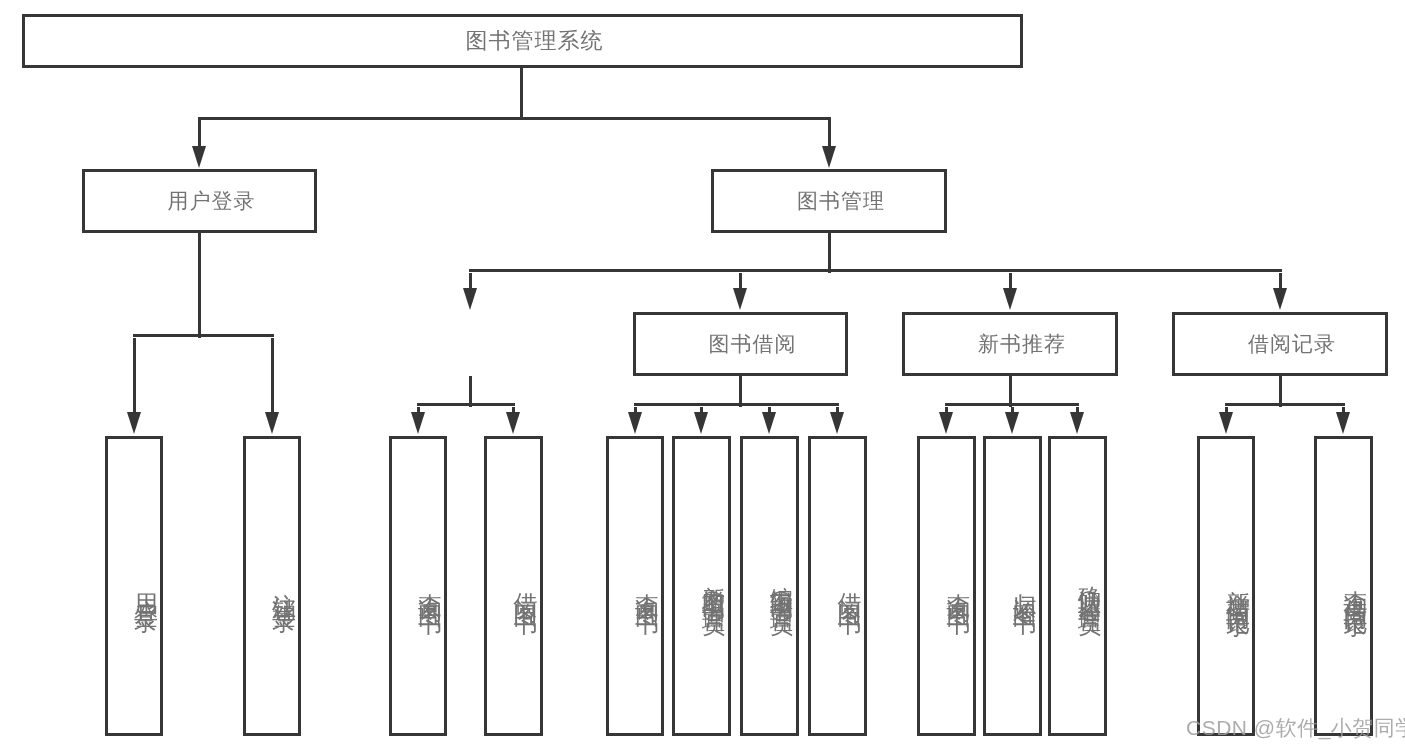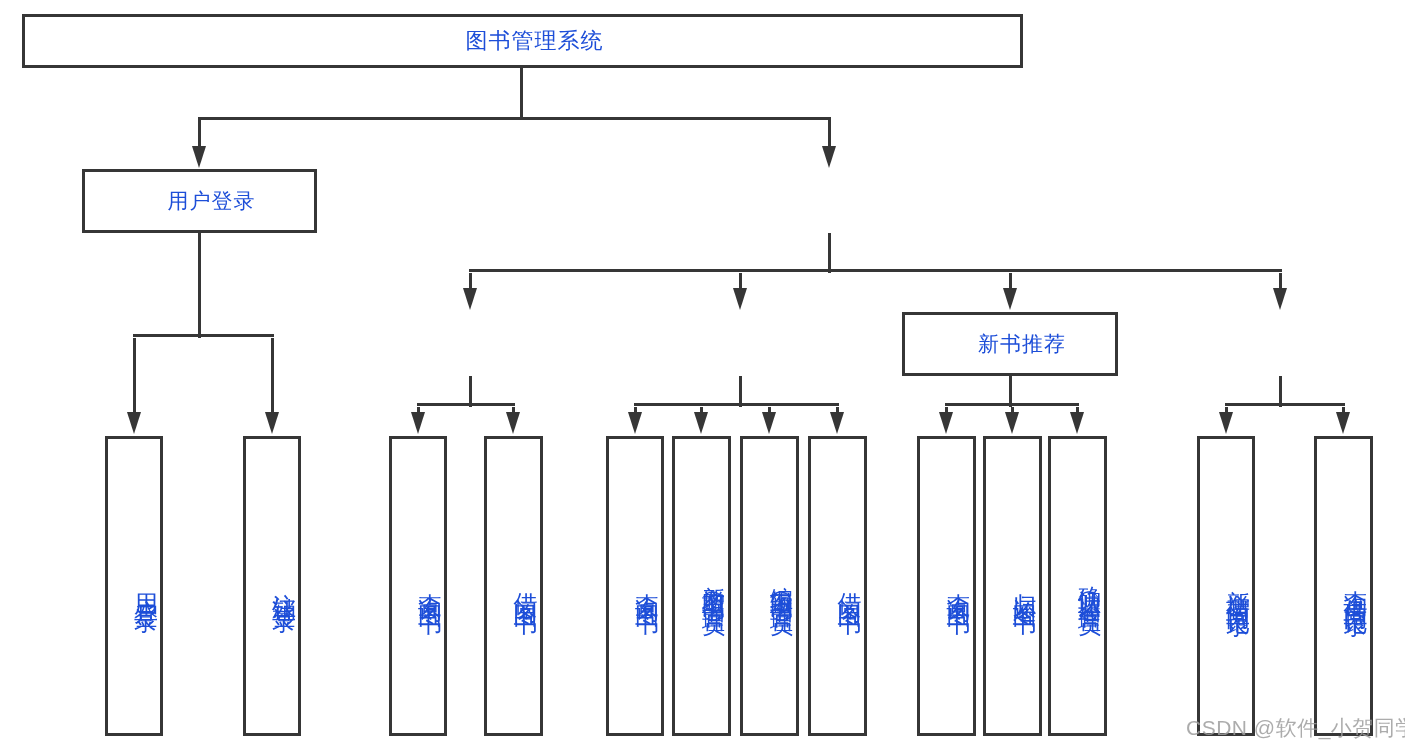--- a/index.html
+++ b/index.html
@@ -14,21 +14,21 @@
     height: 747px;
     background: #ffffff;
     overflow: hidden;
   }
   
   .node {
     position: absolute;
     box-sizing: border-box;
     border: 3px solid #363636;
     background: #ffffff;
-    color: #1d4ed8;
+    color: #737373;
     display: flex;
     align-items: center;
     justify-content: center;
     text-align: right;
     padding-left: 24px;
   }
   .h-node { font-size: 21px; letter-spacing: 1px; }
   .v-node {
     writing-mode: vertical-rl;
     text-orientation: mixed;
@@ -88,23 +88,32 @@
 
 <div id="canvas">
 
   <div class="node h-node b-root">
     <span>图书管理系统</span>
   </div>
 
   <div class="node h-node b-user">
     <span>用户登录</span>
   </div>
-
+  <div class="node h-node b-book">
+    <span>图书管理</span>
+  </div>
+
+  <div class="node h-node b-l3-2">
+    <span>图书借阅</span>
+  </div>
   <div class="node h-node b-l3-3">
     <span>新书推荐</span>
+  </div>
+  <div class="node h-node b-l3-4">
+    <span>借阅记录</span>
   </div>
 
   <div class="node v-node b-v1">
     <span>用户登录</span>
   </div>
   <div class="node v-node b-v2">
     <span>注销登录</span>
   </div>
   <div class="node v-node b-v3">
     <span>查询图书</span>

